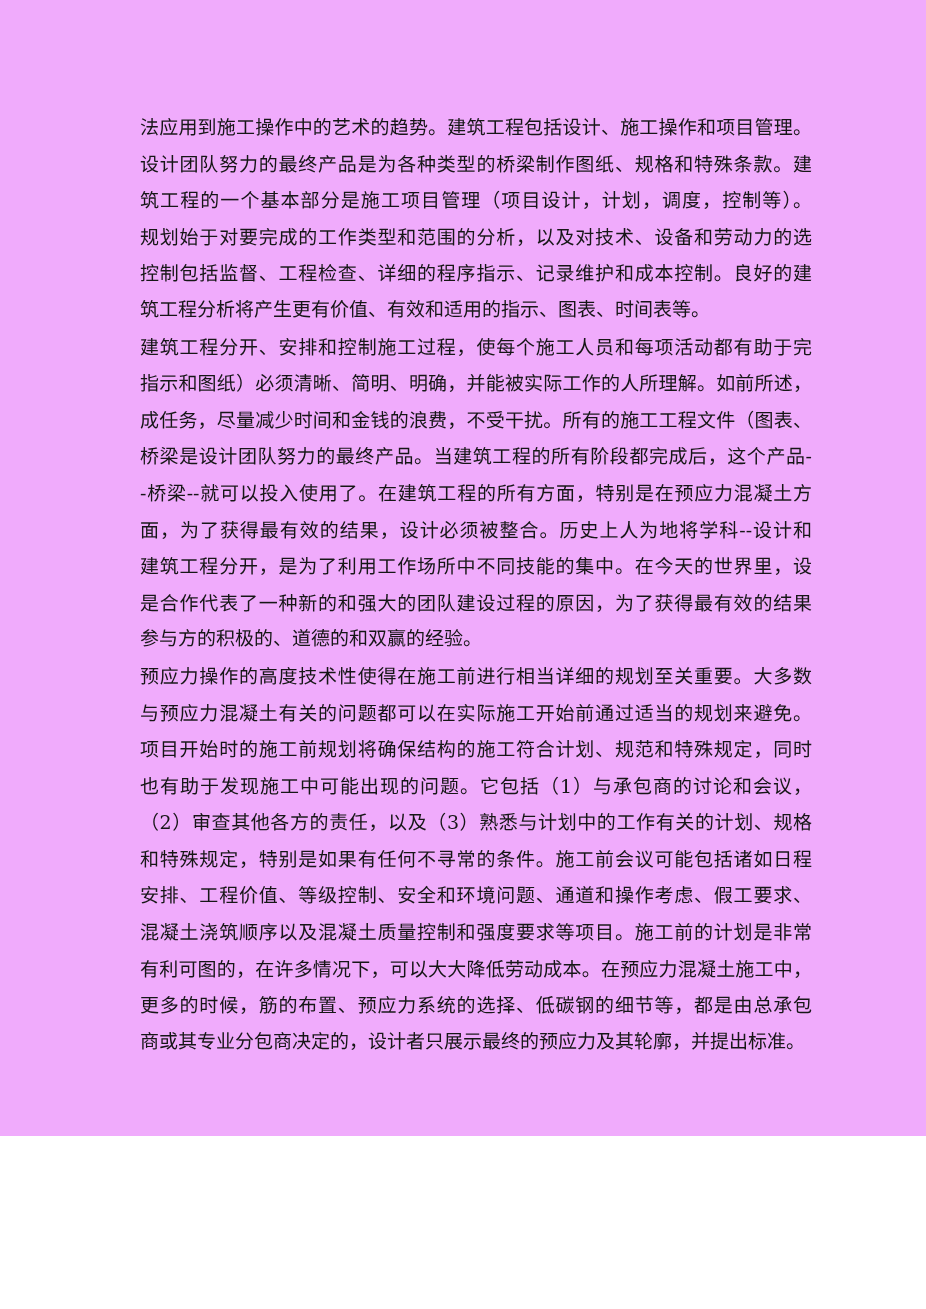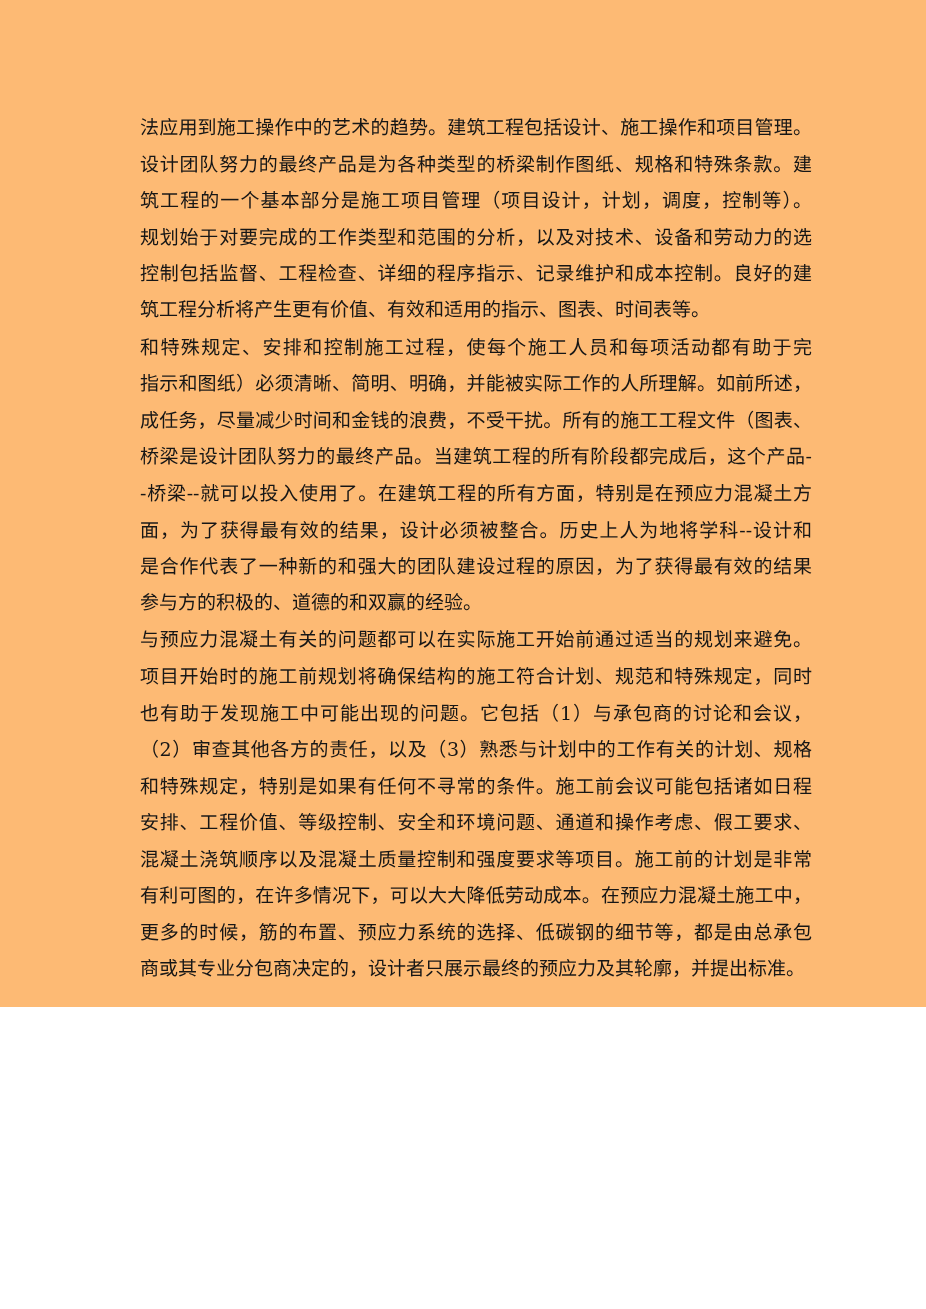--- a/index.html
+++ b/index.html
@@ -3,22 +3,22 @@
   <meta charset="utf-8">
   <style>
     html, body {
       margin: 0;
       padding: 0;
       background: #ffffff;
     }
     .page {
       position: relative;
       width: 926px;
-      height: 1007px;
-      background: #fdba74;
+      height: 1136px;
+      background: #f0abfc;
       overflow: hidden;
       font-family: "DejaVu Serif", "Liberation Serif", serif;
     }
     .text-block {
       position: absolute;
       left: 140px;
       top: 109px;
       width: 672px;
     }
     .line {
@@ -40,28 +40,30 @@
 <body>
 
 <div class="page">
   <div class="text-block">
       <div class="line">法应用到施工操作中的艺术的趋势。建筑工程包括设计、施工操作和项目管理。</div>
       <div class="line">设计团队努力的最终产品是为各种类型的桥梁制作图纸、规格和特殊条款。建</div>
       <div class="line">筑工程的一个基本部分是施工项目管理（项目设计，计划，调度，控制等）。</div>
       <div class="line">规划始于对要完成的工作类型和范围的分析，以及对技术、设备和劳动力的选</div>
       <div class="line">控制包括监督、工程检查、详细的程序指示、记录维护和成本控制。良好的建</div>
       <div class="line para-end">筑工程分析将产生更有价值、有效和适用的指示、图表、时间表等。</div>
-      <div class="line">和特殊规定、安排和控制施工过程，使每个施工人员和每项活动都有助于完</div>
+      <div class="line">建筑工程分开、安排和控制施工过程，使每个施工人员和每项活动都有助于完</div>
       <div class="line">指示和图纸）必须清晰、简明、明确，并能被实际工作的人所理解。如前所述，</div>
       <div class="line">成任务，尽量减少时间和金钱的浪费，不受干扰。所有的施工工程文件（图表、</div>
       <div class="line">桥梁是设计团队努力的最终产品。当建筑工程的所有阶段都完成后，这个产品-</div>
       <div class="line">-桥梁--就可以投入使用了。在建筑工程的所有方面，特别是在预应力混凝土方</div>
       <div class="line">面，为了获得最有效的结果，设计必须被整合。历史上人为地将学科--设计和</div>
+      <div class="line">建筑工程分开，是为了利用工作场所中不同技能的集中。在今天的世界里，设</div>
       <div class="line">是合作代表了一种新的和强大的团队建设过程的原因，为了获得最有效的结果</div>
       <div class="line para-end">参与方的积极的、道德的和双赢的经验。</div>
+      <div class="line">预应力操作的高度技术性使得在施工前进行相当详细的规划至关重要。大多数</div>
       <div class="line">与预应力混凝土有关的问题都可以在实际施工开始前通过适当的规划来避免。</div>
       <div class="line">项目开始时的施工前规划将确保结构的施工符合计划、规范和特殊规定，同时</div>
       <div class="line">也有助于发现施工中可能出现的问题。它包括（1）与承包商的讨论和会议，</div>
       <div class="line">（2）审查其他各方的责任，以及（3）熟悉与计划中的工作有关的计划、规格</div>
       <div class="line">和特殊规定，特别是如果有任何不寻常的条件。施工前会议可能包括诸如日程</div>
       <div class="line">安排、工程价值、等级控制、安全和环境问题、通道和操作考虑、假工要求、</div>
       <div class="line">混凝土浇筑顺序以及混凝土质量控制和强度要求等项目。施工前的计划是非常</div>
       <div class="line">有利可图的，在许多情况下，可以大大降低劳动成本。在预应力混凝土施工中，</div>
       <div class="line">更多的时候，筋的布置、预应力系统的选择、低碳钢的细节等，都是由总承包</div>
       <div class="line para-end">商或其专业分包商决定的，设计者只展示最终的预应力及其轮廓，并提出标准。</div>

